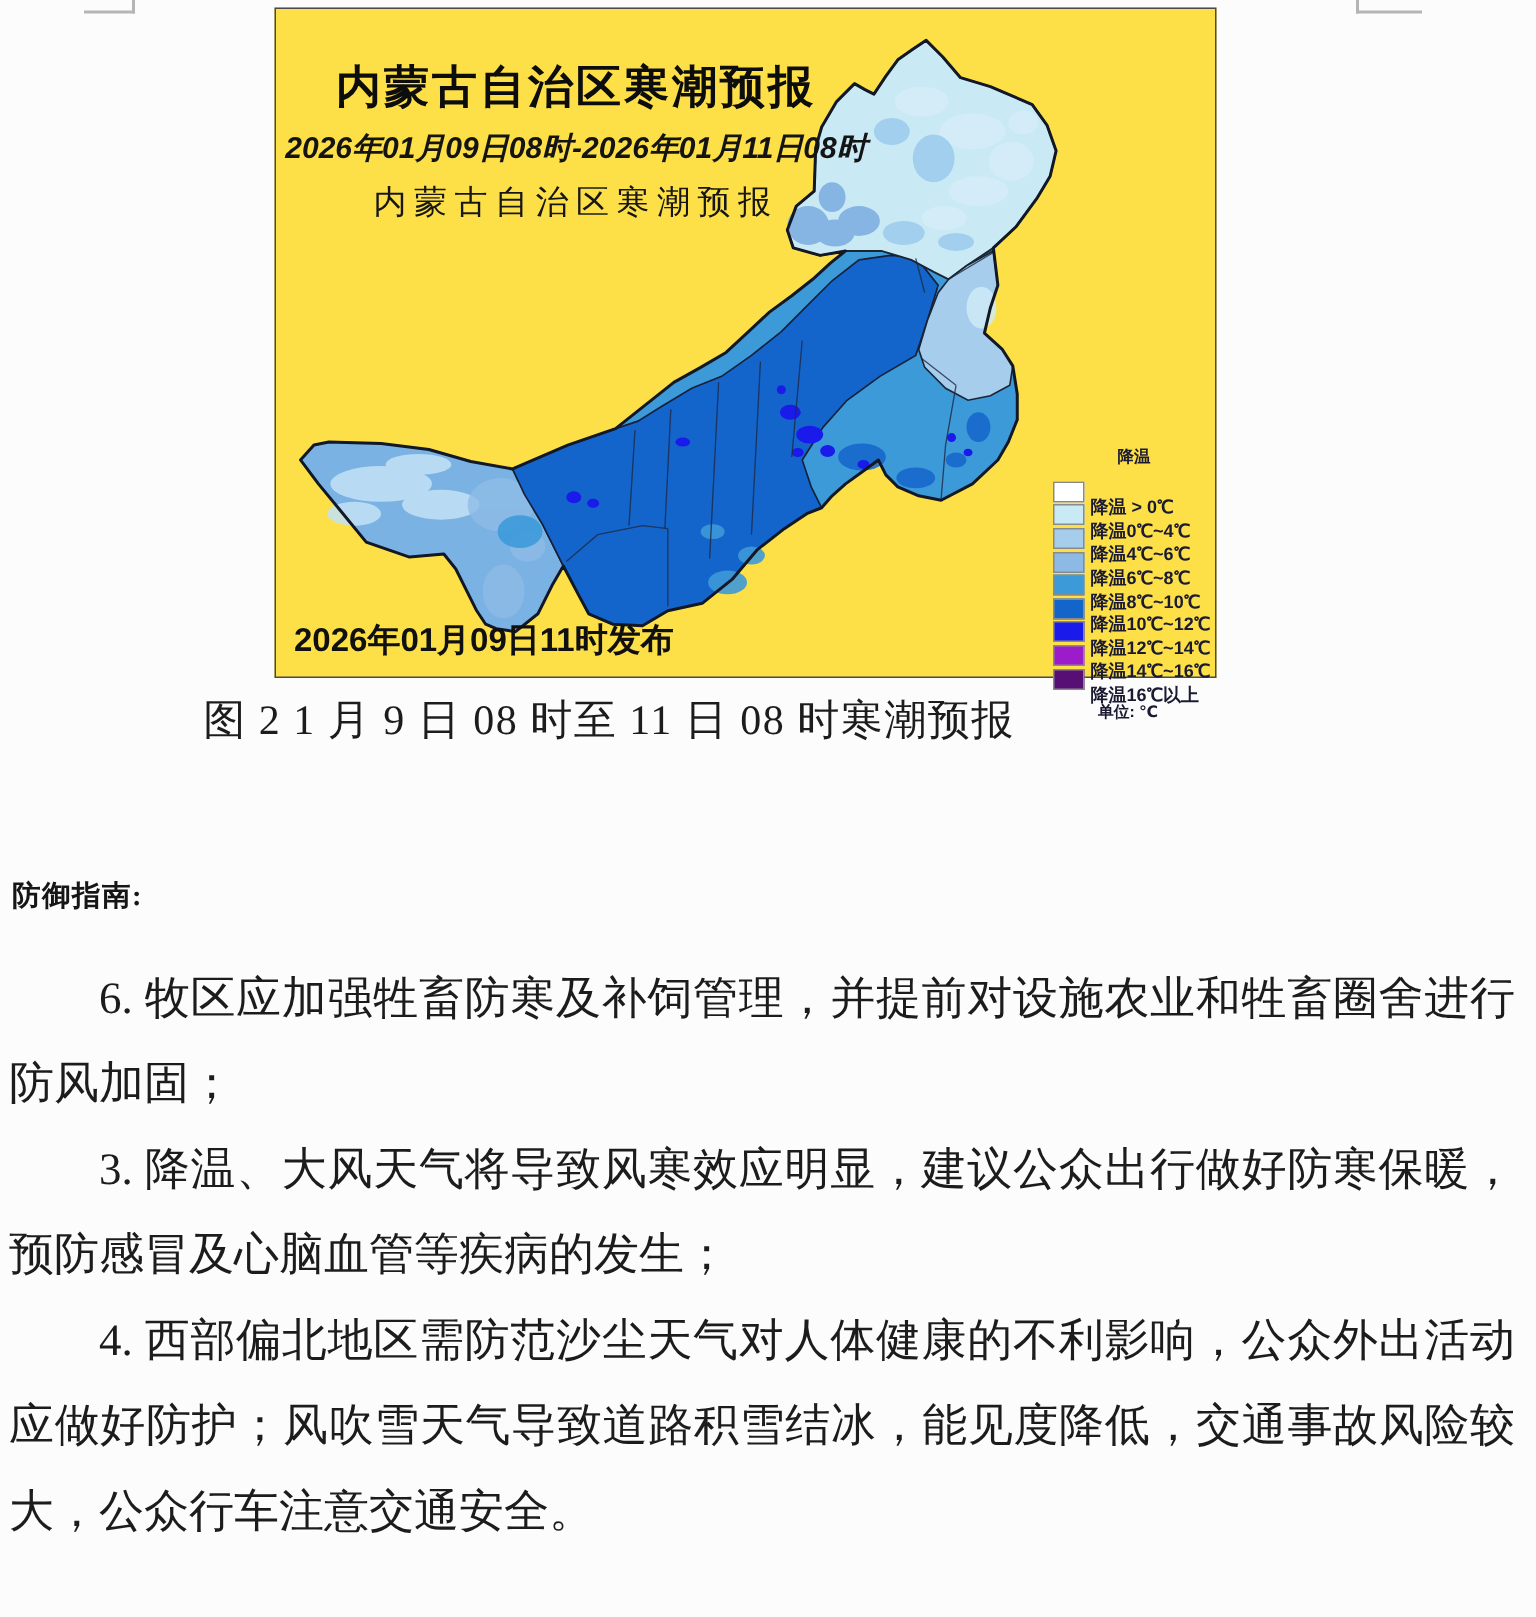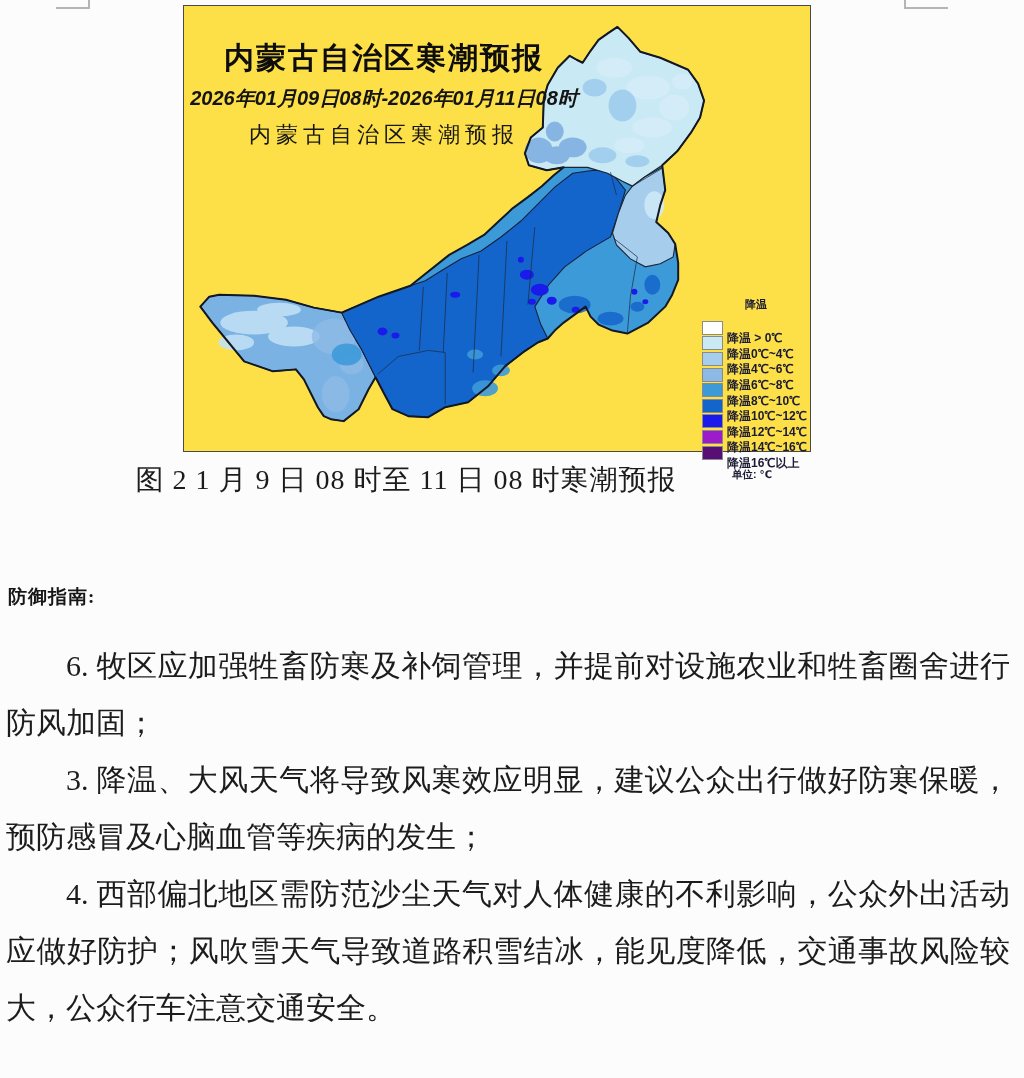--- a/index.html
+++ b/index.html
@@ -194,20 +194,21 @@
          L185,385 L175,405 L160,417 L147,415 L140,412 L134,403 L120,375 L112,365 L89,367 L60,357
          L42,335 L28,318 L16,302 L25,292 L35,290 L70,291 L102,295 L130,303 L158,308 L195,292 L227,281
          L266,250 L284,240 L301,230 L316,216 L330,203 L345,192 L359,181 L371,170 L381,162
          L364,165 L346,160 L342,148 L348,132 L360,122 L361,93 L365,79 L375,62 L387,50 L394,54 L400,57
          L408,45 L416,34 L426,27 Z"></path>
   </svg>
 
   <div class="map-title">内蒙古自治区寒潮预报</div>
   <div class="map-period">2026年01月09日08时-2026年01月11日08时</div>
   <div class="map-agency">内蒙古自治区寒潮预报</div>
+  <div class="map-issued">2026年01月09日11时发布</div>
 
   <div class="legend">
     <div class="legend-title">降温</div>
     <div class="legend-row">
       <div class="legend-swatch" style="background: rgb(255, 255, 255);"></div>
       <span class="legend-label">降温 &gt; 0℃</span>
     </div>
     <div class="legend-row">
       <div class="legend-swatch" style="background: rgb(201, 233, 244);"></div>
       <span class="legend-label">降温0℃~4℃</span>

